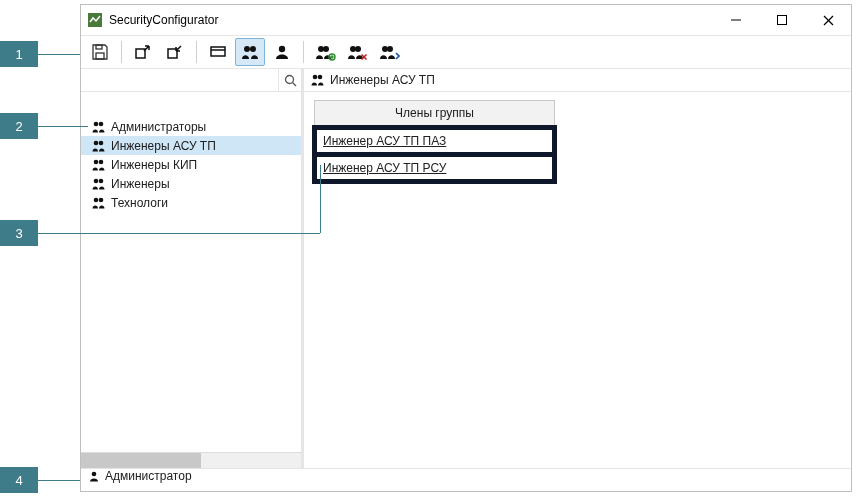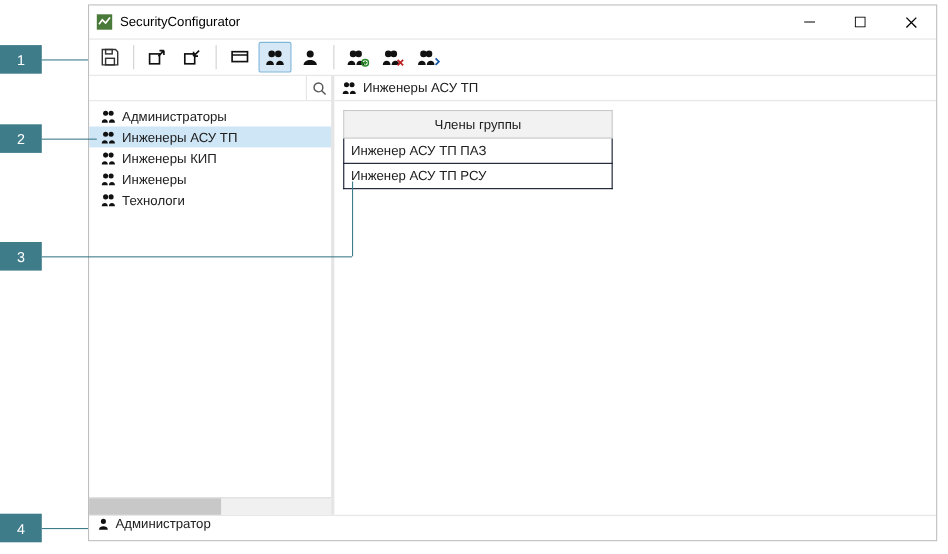--- a/index.html
+++ b/index.html
@@ -132,20 +132,21 @@
   .search-row .sbtn {
     width:22px;
     display:flex;align-items:center;justify-content:center;
     border-left:1px solid #e5e5e5;
     color:#555;
   }
   .tree {
     flex:1;
     overflow-y:auto;
     padding-top:4px;
+    margin-top:21px;
   }
   .tree-item {
     display:flex;
     align-items:center;
     height:19px;
     padding-left:10px;
     gap:4px;
     white-space:nowrap;
   }
   .tree-item.selected {
@@ -194,24 +195,25 @@
   table.members th {
     background:#f2f2f2;
     border:1px solid #c8c8c8;
     font-weight:normal;
     font-size:12px;
     height:22px;
     text-align:center;
     margin-top:24px;
   }
   table.members td {
-    border:1px solid #0f172a;
+    border:5px solid #0f172a;
     height:22px;
     padding:0 6px;
     font-size:12px;
+    text-decoration:underline;
   }
 
   .statusbar {
     height:22px;
     border-top:1px solid #e5e5e5;
     display:flex;
     align-items:flex-start;
     padding-left:6px;
     gap:4px;
   }

